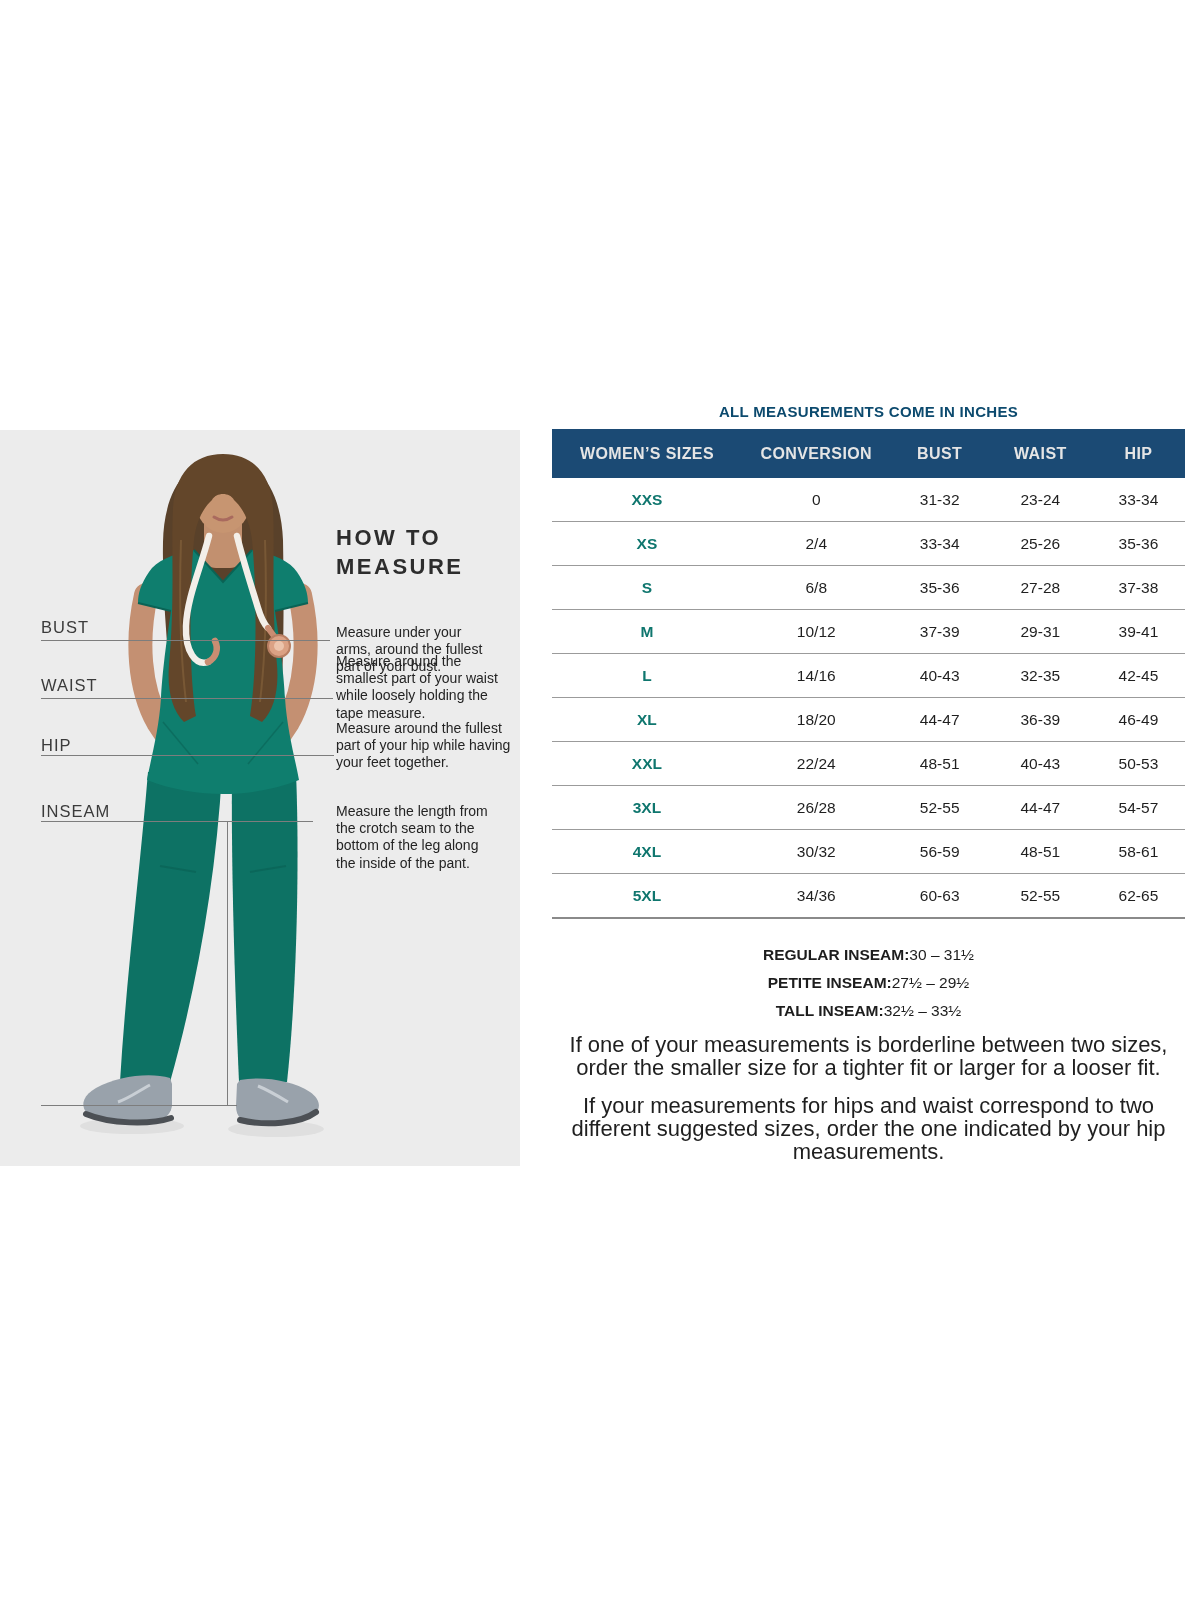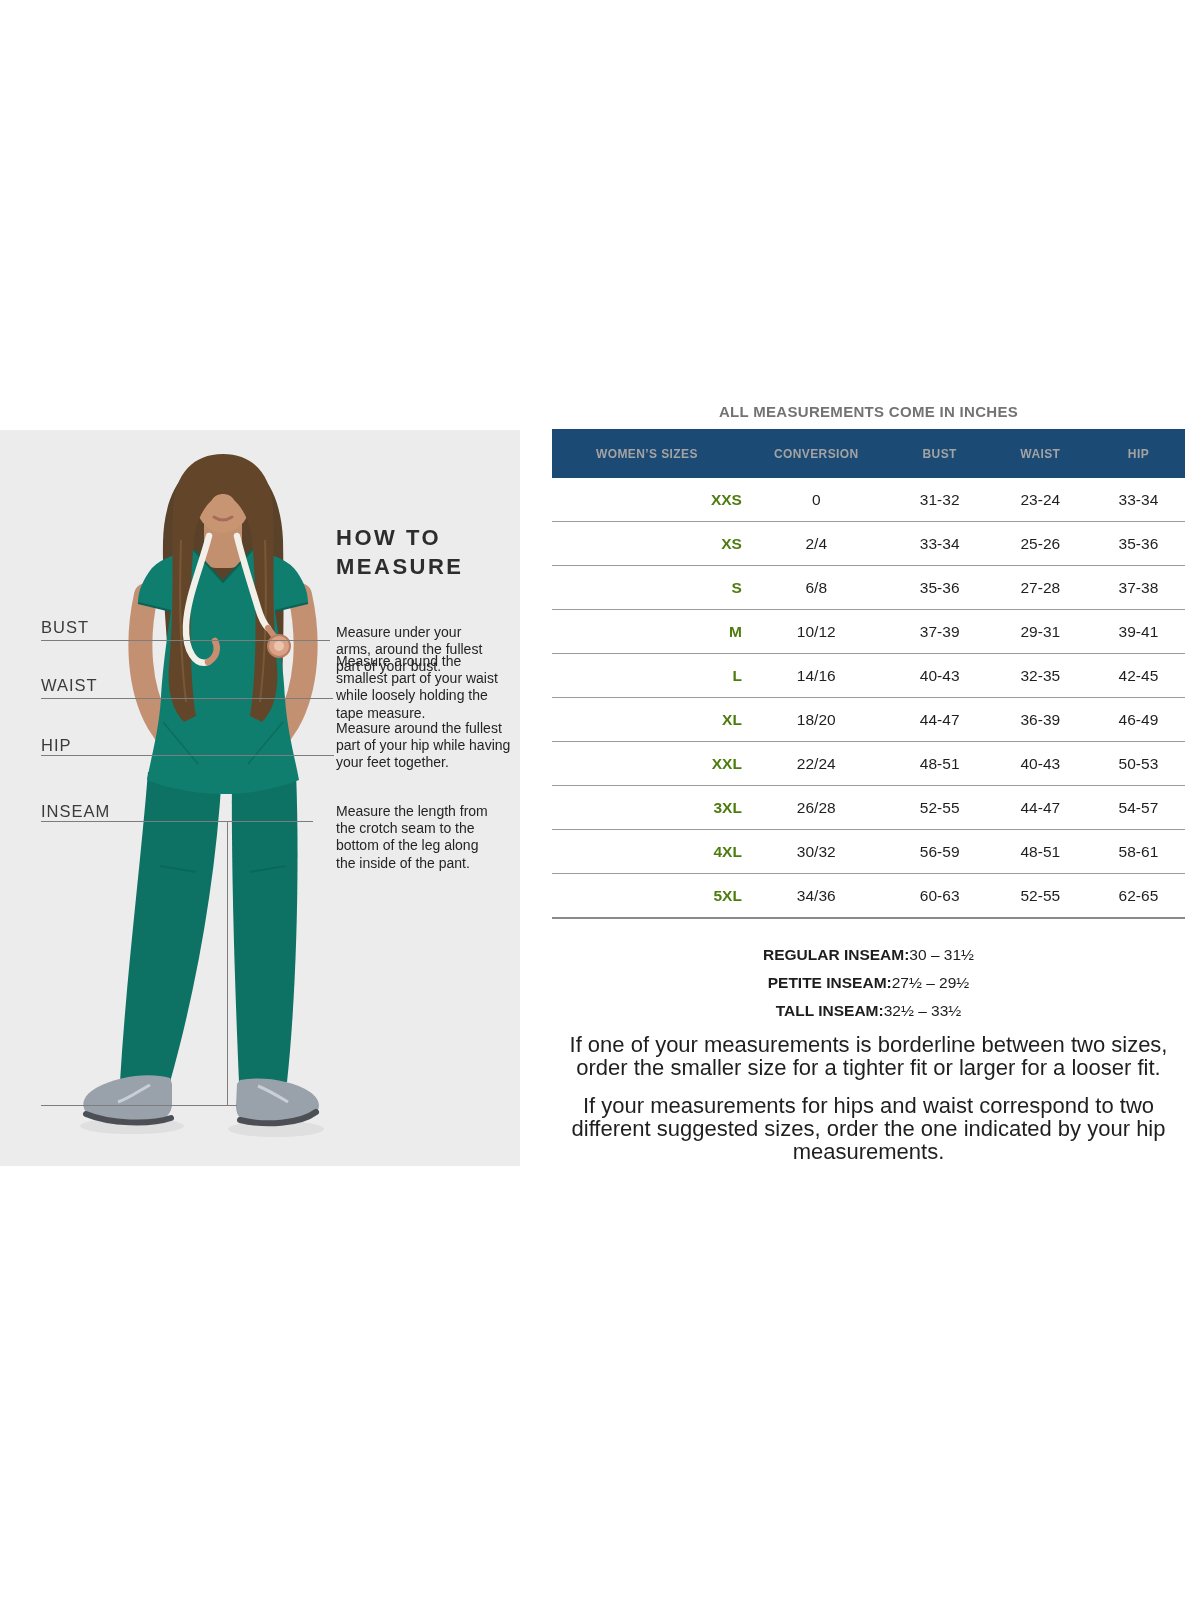--- a/index.html
+++ b/index.html
@@ -11,29 +11,29 @@
   .figure-svg{position:absolute;left:0;top:0;z-index:1;}
   .m-label{position:absolute;font-size:16.5px;letter-spacing:1px;color:#3b3b3b;z-index:6;}
   .m-line{position:absolute;height:1px;background:#7d7d7d;z-index:5;}
   .m-vline{position:absolute;width:1px;background:#7d7d7d;z-index:5;}
   .howto-heading{position:absolute;left:336px;top:93px;width:155px;font-size:22px;font-weight:bold;
                  letter-spacing:2.5px;line-height:29px;color:#2d2d2d;z-index:6;}
   .m-desc{position:absolute;left:336px;font-size:14px;line-height:17.2px;color:#242424;z-index:6;}
 
   
   .size-section{position:absolute;left:552px;top:403px;width:633px;}
-  .chart-title{text-align:center;font-size:15px;font-weight:bold;color:#737373;
+  .chart-title{text-align:center;font-size:15px;font-weight:bold;color:#0c4a6e;
                letter-spacing:.3px;margin:0 0 9px 0;}
   .thead{display:flex;background:#1b4a74;height:49px;align-items:center;}
-  .thead .cell{color:#a3a3a3;font-weight:bold;font-size:12px;letter-spacing:.4px;}
+  .thead .cell{color:#e5e5e5;font-weight:bold;font-size:16px;letter-spacing:.4px;}
   .trow{display:flex;height:43px;align-items:center;border-bottom:1px solid #9b9b9b;}
   .trow.last{border-bottom:2px solid #8a8a8a;}
   .cell{text-align:center;font-size:15.5px;color:#1f1f1f;}
   .c0{width:30%;} .c1{width:23.5%;} .c2{width:15.5%;} .c3{width:16.3%;} .c4{width:14.7%;}
-  .size-cell{font-weight:bold;color:#4d7c0f;text-align:right;}
+  .size-cell{font-weight:bold;color:#0f766e;}
   .notes{margin-top:22px;text-align:center;font-size:15.5px;line-height:28px;color:#1d1d1d;}
   .notes b{}
   .footnote{margin:8px auto 0;width:600px;text-align:center;font-size:22px;line-height:23px;color:#1f1f1f;}
   .footnote + .footnote{margin-top:15px;}
 </style>
 </head>
 <body>
 
 <div class="page">
 

